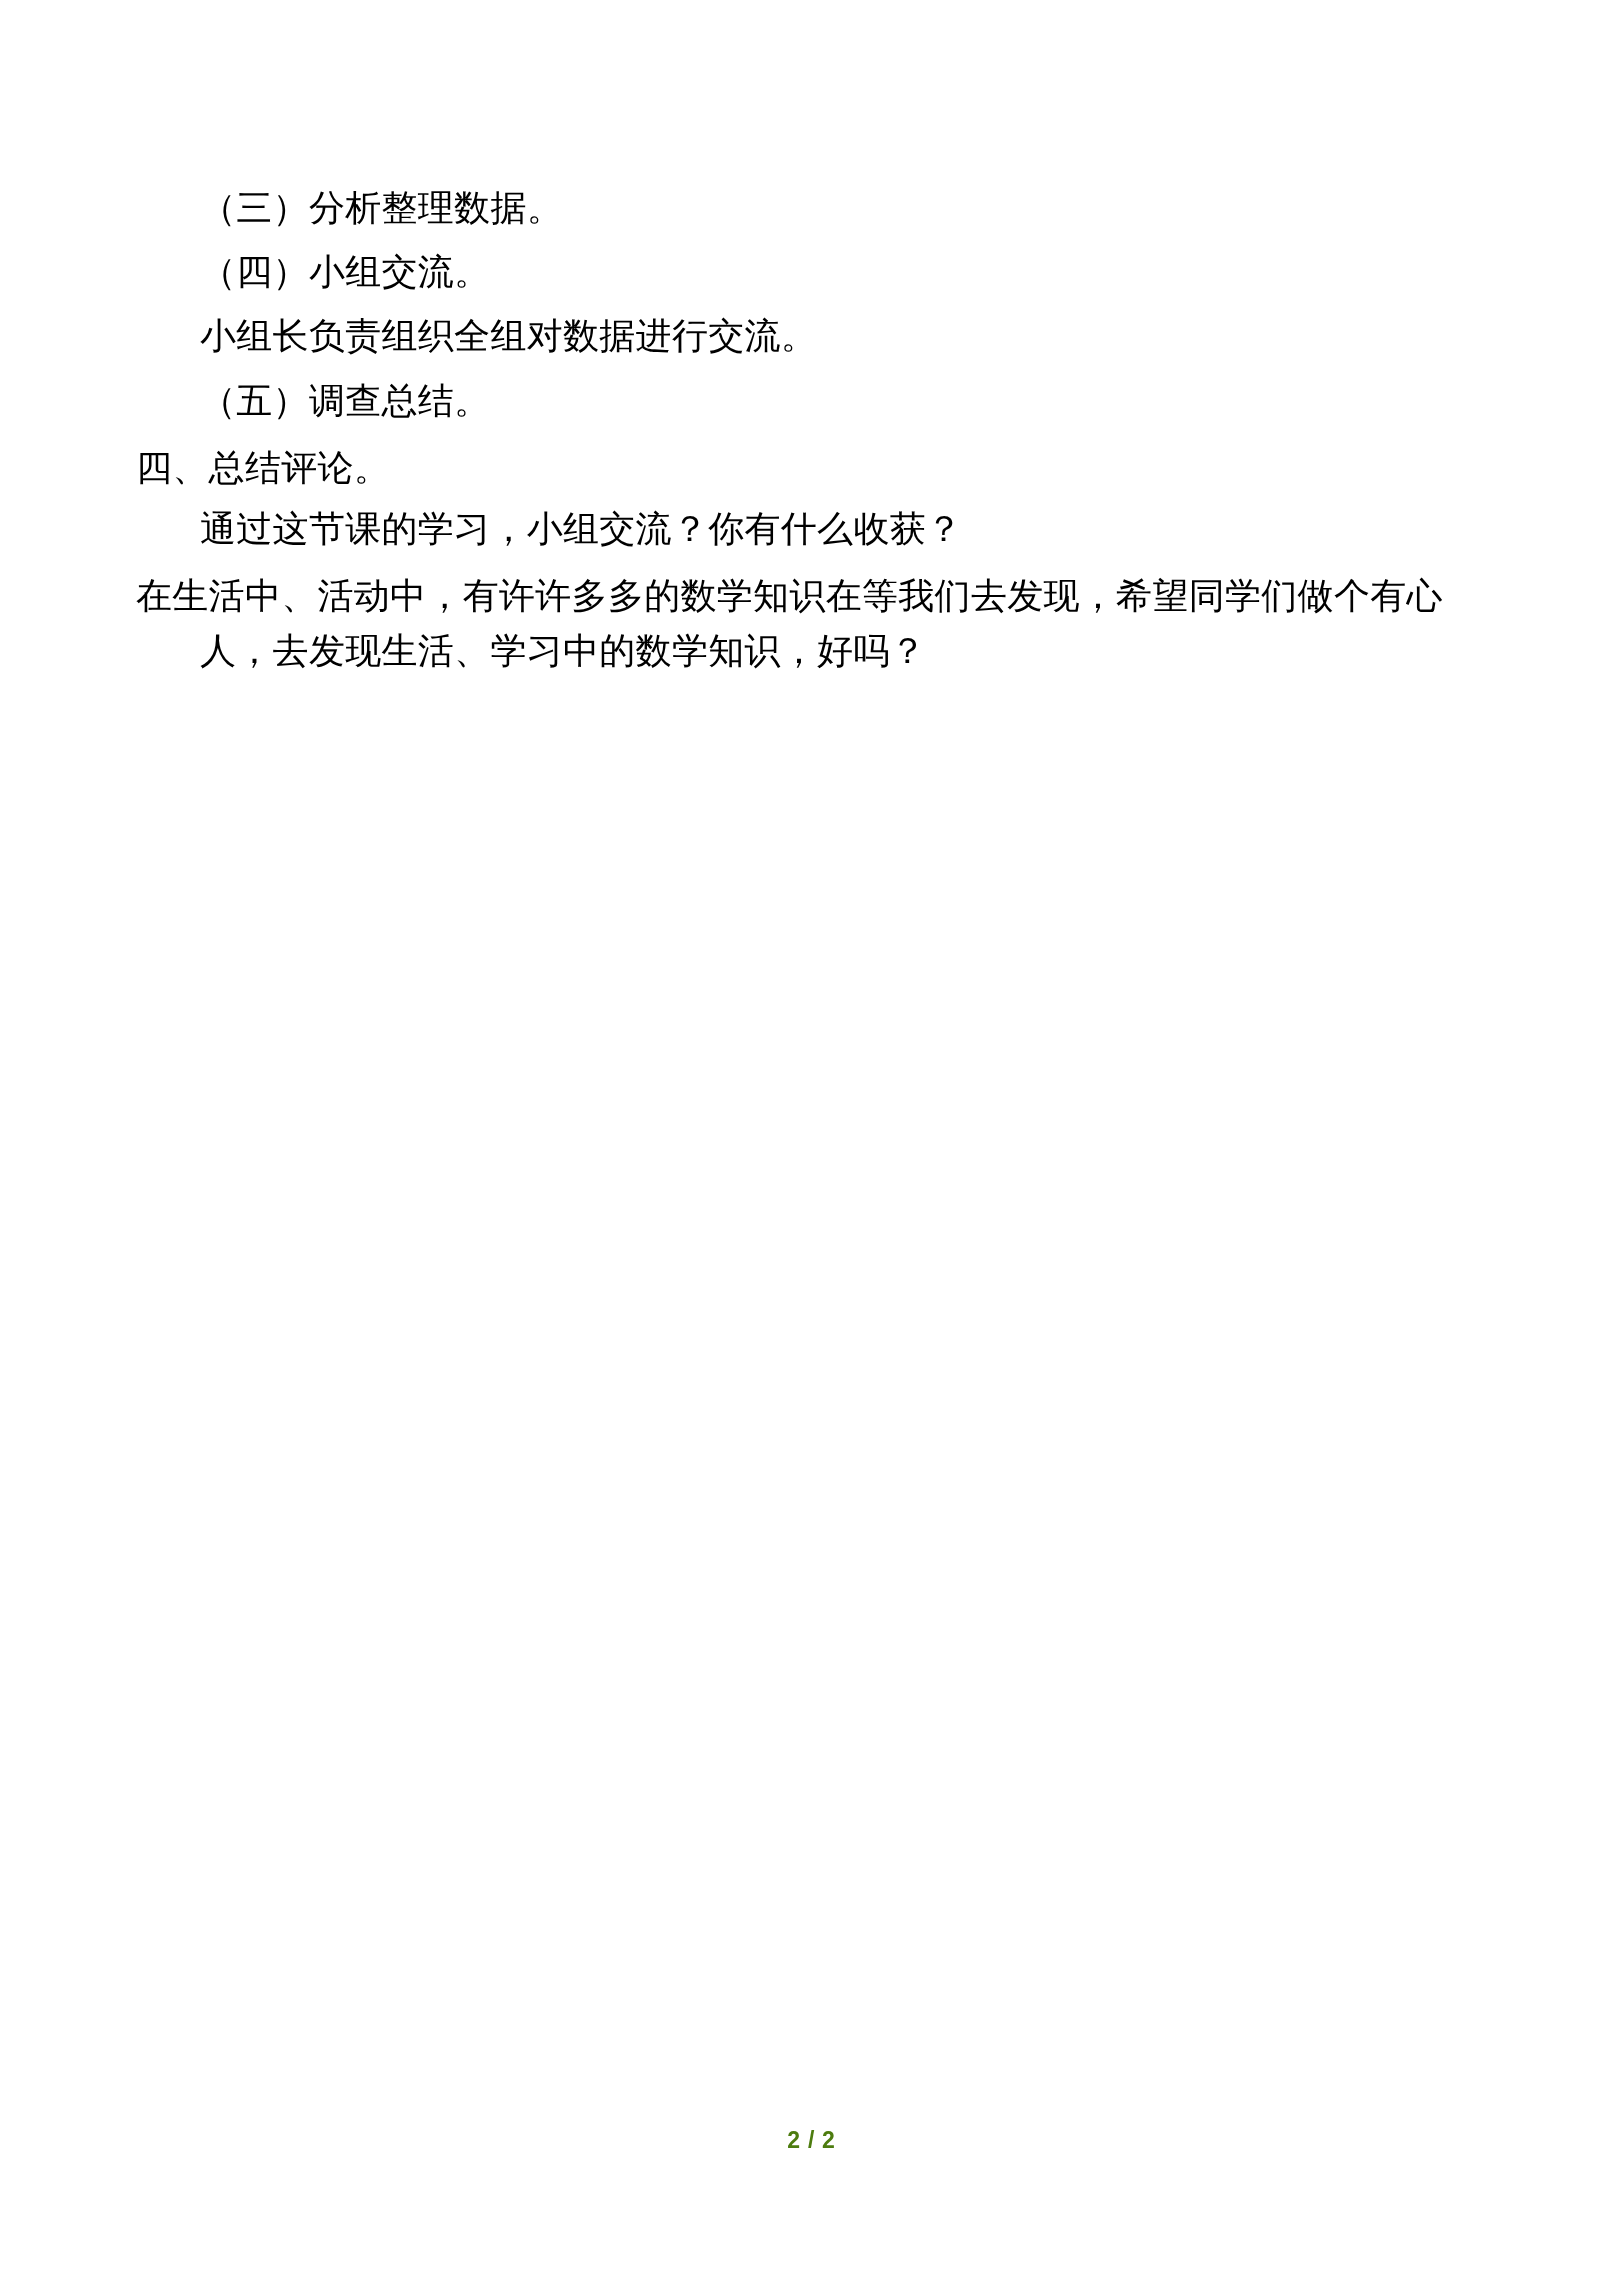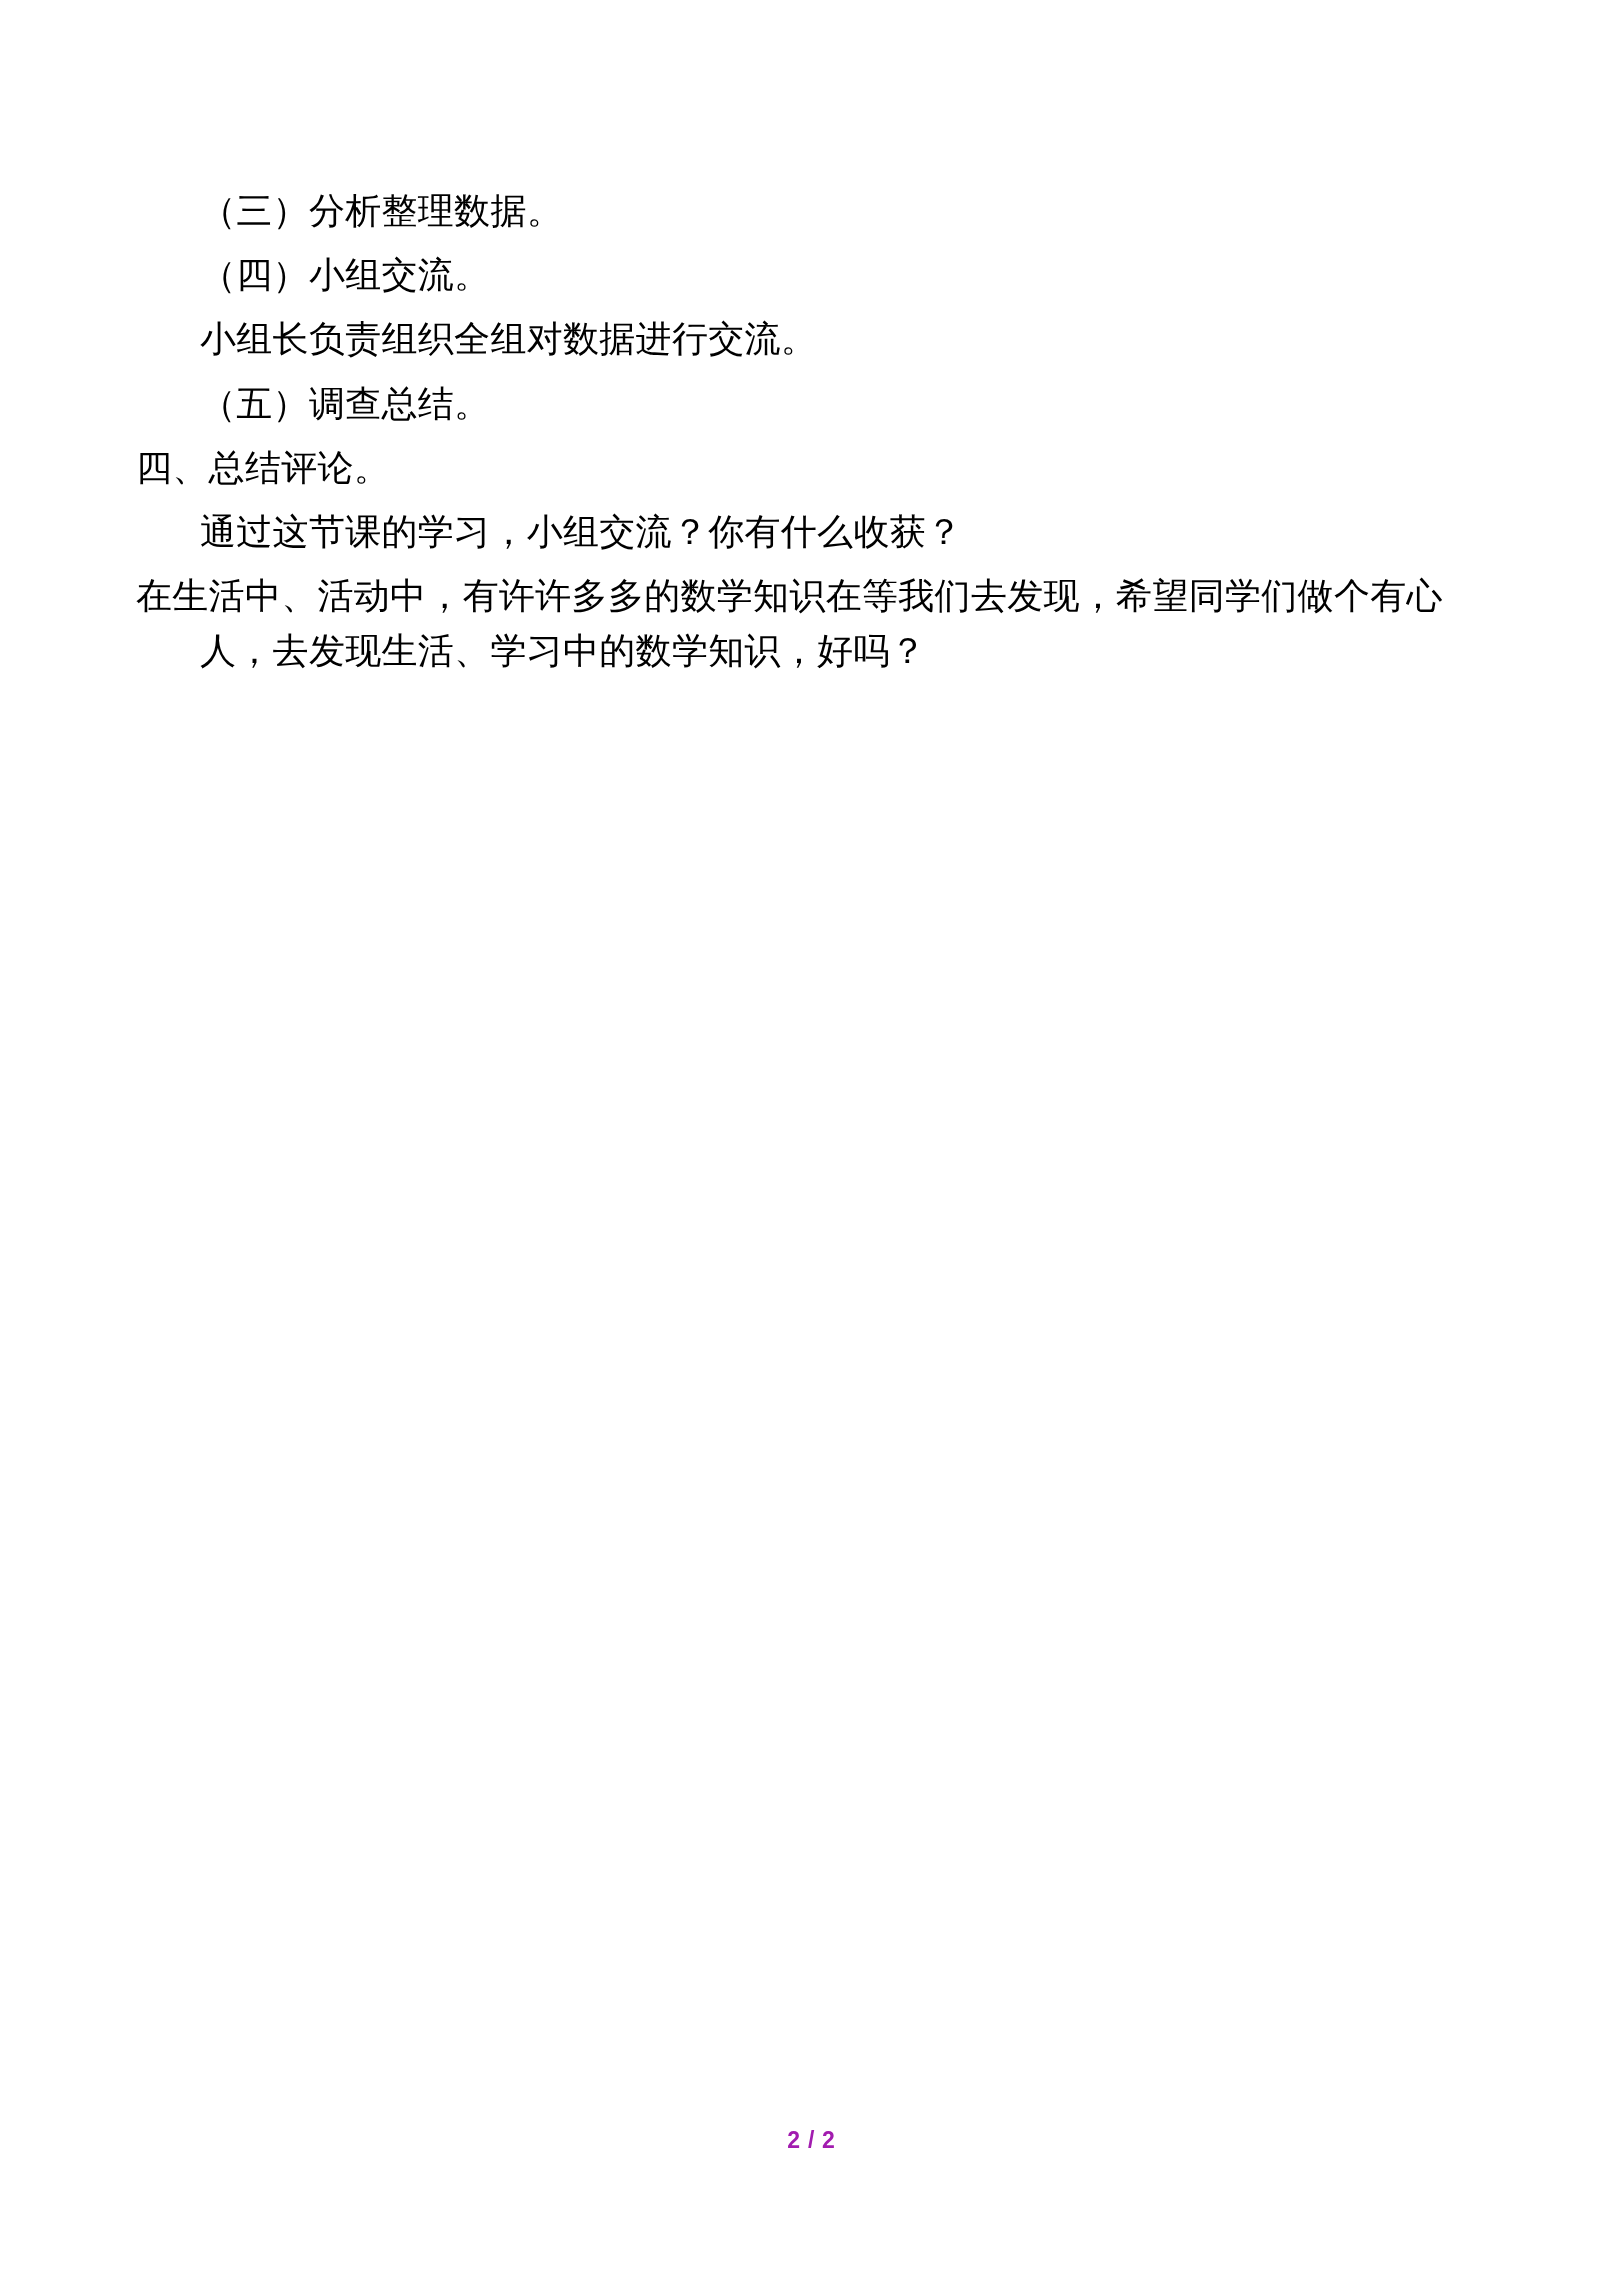--- a/index.html
+++ b/index.html
@@ -27,40 +27,41 @@
   }
   .para {
     font-size: 36px;
     line-height: 1.52;
     margin: 0 0 9.5px 0;
     letter-spacing: 0.3px;
     white-space: pre-wrap;
   }
   .indent-1 {
     padding-left: 64px;
+    font-family: Liberation Mono, monospace;
   }
   .indent-0 {
     padding-left: 0;
   }
   .wrap {
     padding-left: 64px;
     text-indent: -64px;
     font-family: Liberation Serif, serif;
   }
   .footer {
     position: absolute;
     left: 0;
     right: 0;
     top: 2127px;
     text-align: center;
     font-family: "Liberation Sans", sans-serif;
     font-size: 23px;
     font-weight: bold;
     letter-spacing: 0.7px;
-    color: #a21caf;
+    color: #4d7c0f;
   }
 </style>
 </head>
 <body>
 
 <div class="page">
   <div class="content">
     <p class="para indent-1">（三）分析整理数据。</p>
     <p class="para indent-1">（四）小组交流。</p>
     <p class="para indent-1">小组长负责组织全组对数据进行交流。</p>

